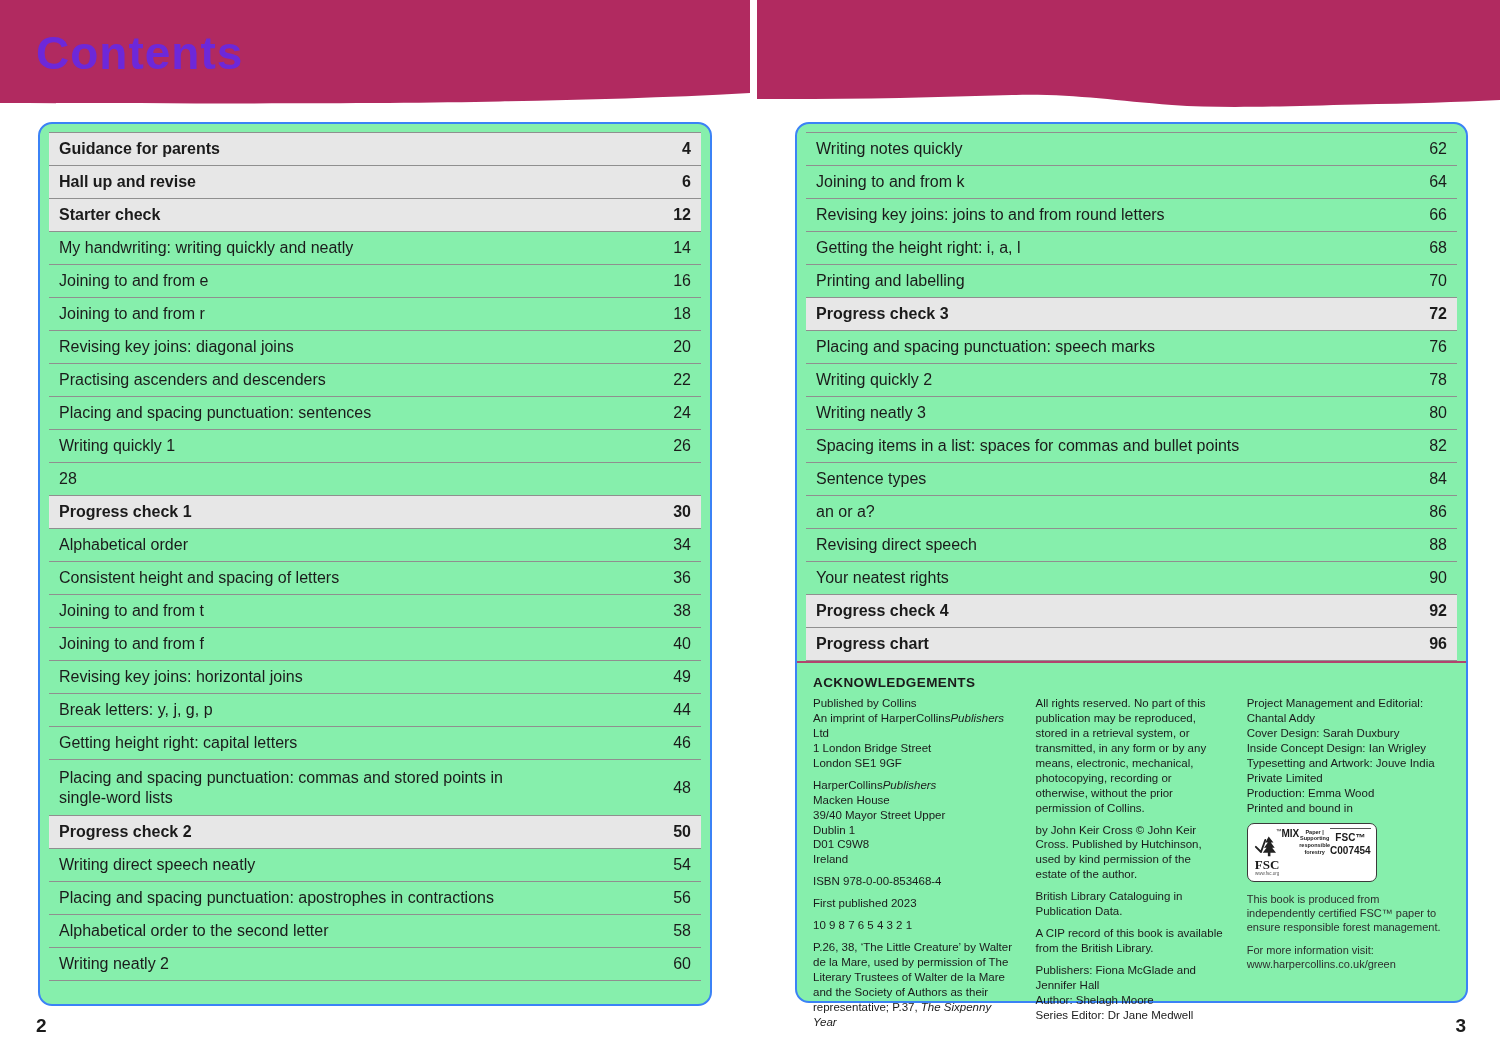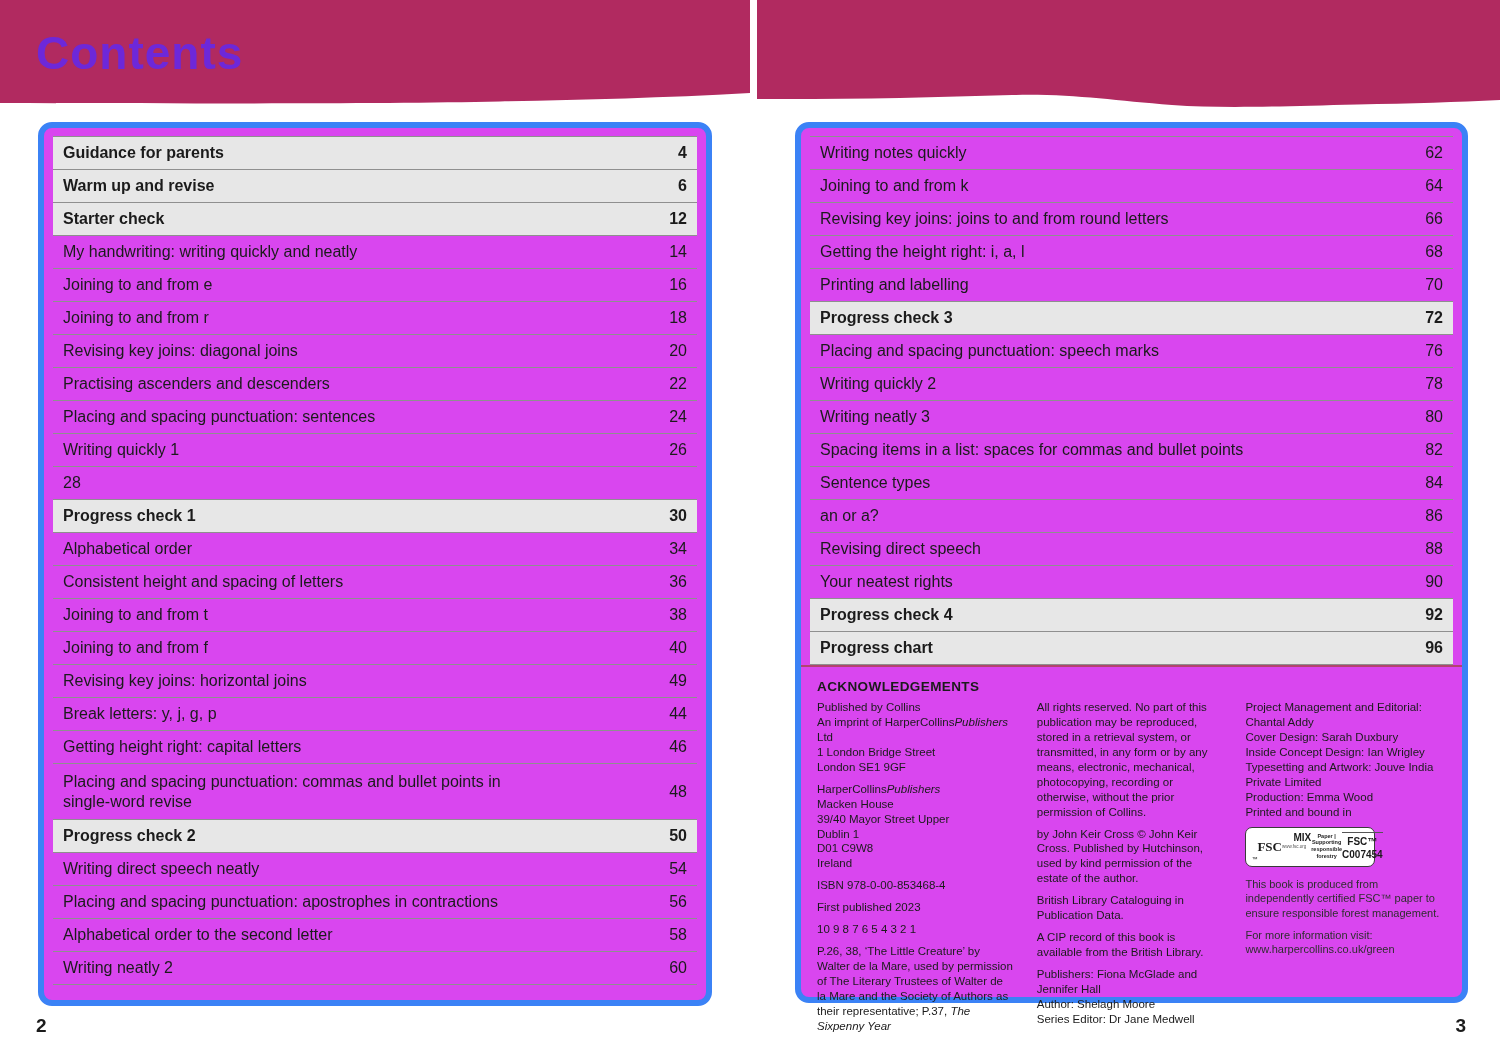--- a/index.html
+++ b/index.html
@@ -6,21 +6,21 @@
   #spread{
     position:relative;width:1500px;height:1061px;background:#ffffff;overflow:hidden;
     font-family:"Liberation Sans",sans-serif;color:#1b1b1b;
   }
   .band{position:absolute;top:0;}
   #page-title{
     position:absolute;left:36px;top:26px;color:#6d28d9;
     font-size:46px;font-weight:700;letter-spacing:1px;
   }
   .card{
-    position:absolute;background:#d946ef;border:6px solid #3b82f6;border-radius:14px;
+    position:absolute;background:#86efac;border:2px solid #3b82f6;border-radius:14px;
     box-sizing:border-box;
   }
   #left-card{left:38px;top:122px;width:674px;height:884px;padding:8px 9px 0 9px;}
   #right-card{left:795px;top:122px;width:673px;height:881px;display:flex;flex-direction:column;}
   .toc-body{border-top:1.5px solid #8f8f8f;}
   #right-toc{margin:8px 9px 0 9px;}
   .toc-row{
     display:flex;justify-content:space-between;align-items:center;
     height:33px;border-bottom:1.5px solid #8f8f8f;padding:0 10px;box-sizing:border-box;
     font-size:16px;
@@ -38,21 +38,21 @@
   .ack-col{font-size:11.5px;line-height:1.3;}
   #ack-col1{width:212px;}
   #ack-col2{width:200px;}
   #ack-col3{width:215px;}
   .ack-p{margin:0 0 7px 0;white-space:pre-line;}
   .fsc-note{margin:0 0 8px 0;white-space:pre-line;font-size:11px;color:#2e2e2e;line-height:1.3;}
   #fsc-box{
     width:118px;border:1.5px solid #3a3a3a;border-radius:7px;
     display:flex;align-items:stretch;padding:4px 5px;margin:4px 0 10px 0;background:#fff;
   }
-  #fsc-left{width:42px;display:flex;flex-direction:row;align-items:center;justify-content:space-between;}
+  #fsc-left{width:42px;display:flex;flex-direction:column;align-items:center;justify-content:space-between;}
   #fsc-tm{font-size:6px;align-self:flex-end;line-height:1;}
   #fsc-label{font-family:"Liberation Serif",serif;font-weight:700;font-size:13px;line-height:1;}
   #fsc-url{font-size:4.5px;color:#555;line-height:1.4;}
   #fsc-right{flex:1;text-align:center;display:flex;justify-content:center;}
   #fsc-mix{font-size:10px;font-weight:700;line-height:1.1;}
   #fsc-tagline{font-size:5.5px;font-weight:700;line-height:1.25;margin:1px 0 2px 0;}
   #fsc-code{font-size:10px;font-weight:700;border-top:1px solid #555;padding-top:2px;}
   .folio{position:absolute;bottom:24px;font-size:19px;font-weight:700;}
   #folio-left{left:36px;}
   #folio-right{right:34px;}
@@ -71,21 +71,21 @@
 
   <div id="page-title">Contents</div>
 
   <div class="card" id="left-card">
     <div class="toc-body">
         <div class="toc-row bold">
           <span class="toc-label">Guidance for parents</span>
           <span class="toc-page">4</span>
         </div>
         <div class="toc-row bold">
-          <span class="toc-label">Warm up and revise</span>
+          <span class="toc-label">Hall up and revise</span>
           <span class="toc-page">6</span>
         </div>
         <div class="toc-row bold">
           <span class="toc-label">Starter check</span>
           <span class="toc-page">12</span>
         </div>
         <div class="toc-row">
           <span class="toc-label">My handwriting: writing quickly and neatly</span>
           <span class="toc-page">14</span>
         </div>
@@ -142,21 +142,21 @@
         </div>
         <div class="toc-row">
           <span class="toc-label">Break letters: y, j, g, p</span>
           <span class="toc-page">44</span>
         </div>
         <div class="toc-row">
           <span class="toc-label">Getting height right: capital letters</span>
           <span class="toc-page">46</span>
         </div>
         <div class="toc-row two-line">
-          <span class="toc-label">Placing and spacing punctuation: commas and bullet points in single-word revise</span>
+          <span class="toc-label">Placing and spacing punctuation: commas and stored points in single-word lists</span>
           <span class="toc-page">48</span>
         </div>
         <div class="toc-row bold">
           <span class="toc-label">Progress check 2</span>
           <span class="toc-page">50</span>
         </div>
         <div class="toc-row">
           <span class="toc-label">Writing direct speech neatly</span>
           <span class="toc-page">54</span>
         </div>

